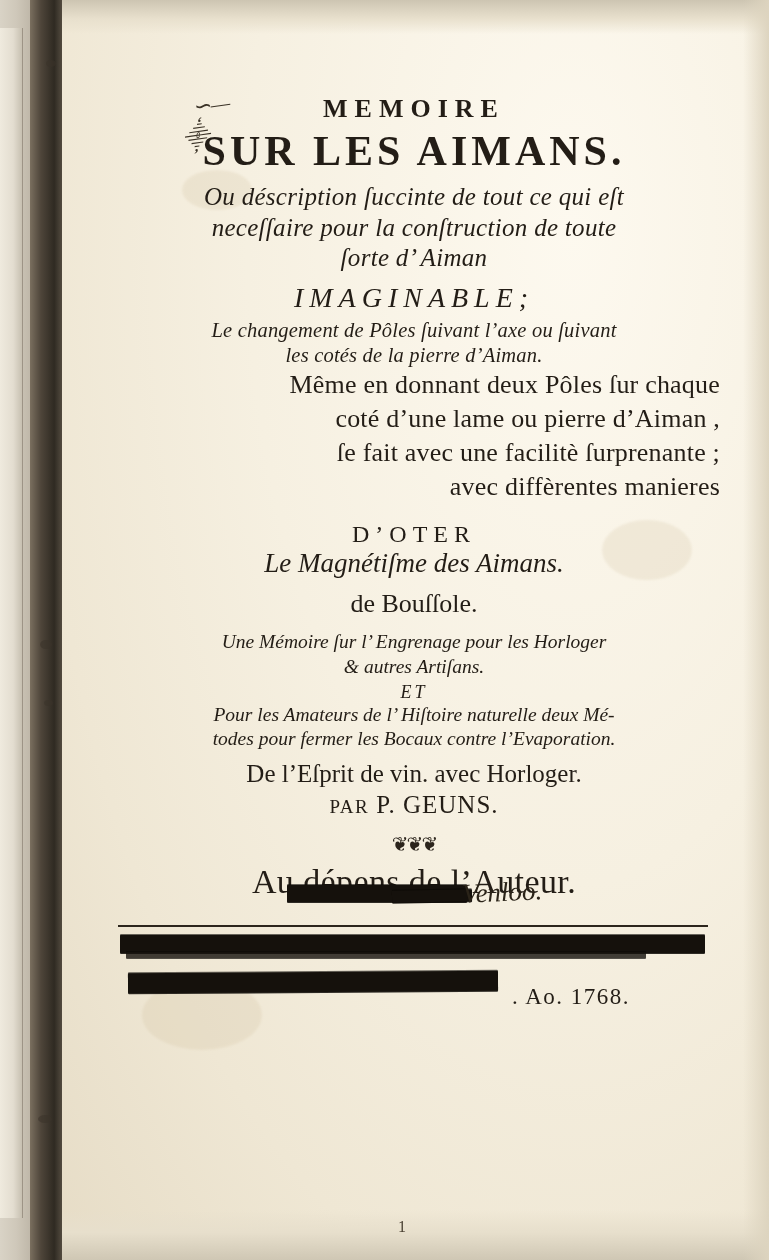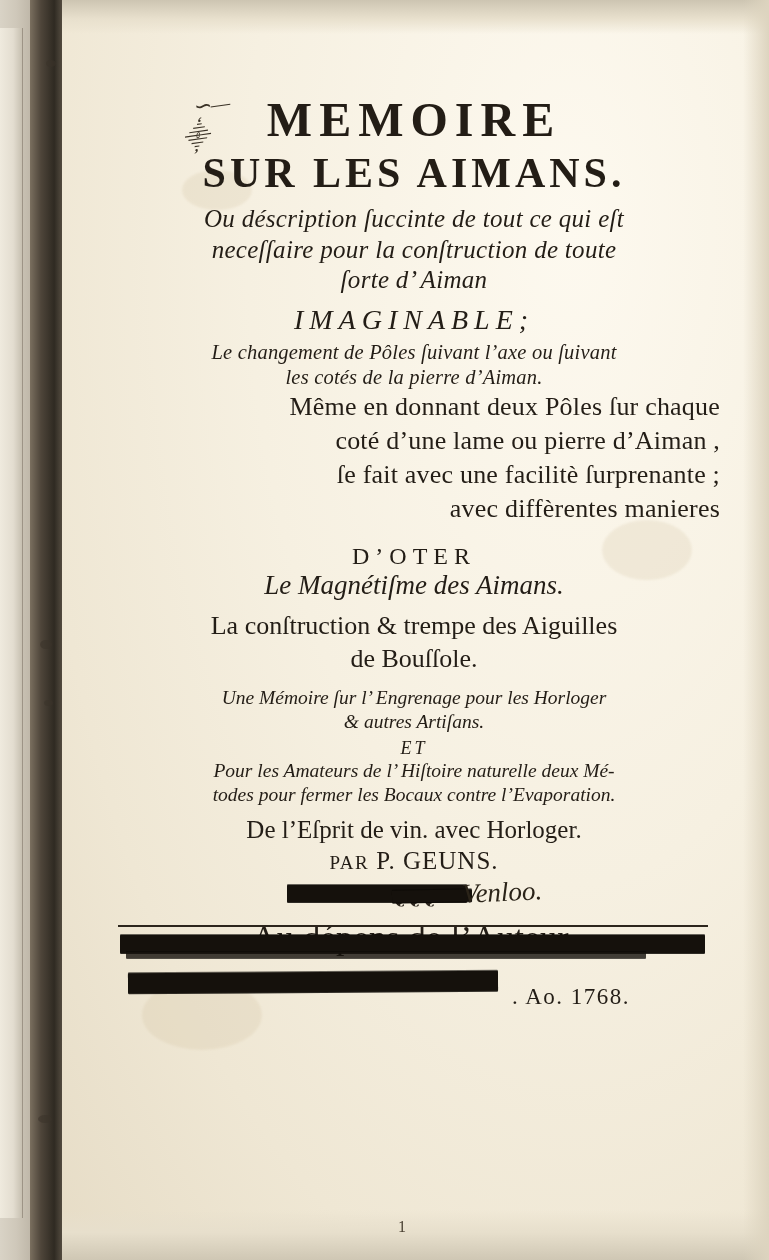--- a/index.html
+++ b/index.html
@@ -90,21 +90,21 @@
   .title-block {
     position: absolute;
     left: 46px; top: 96px;
     width: 612px;
     text-align: center;
     color: #231d16;
   }
   .ln { margin: 0; line-height: 1.0; }
 
   .t-main1 {
-    font-size: 48px;
+    font-size: 26px;
     letter-spacing: 7px;
     font-weight: 600;
     margin-bottom: 8px;
   }
   .t-main2 {
     font-size: 42px;
     letter-spacing: 4px;
     font-weight: 600;
     margin-bottom: 10px;
   }
@@ -280,21 +280,20 @@
 
 
       <p class="ln t-roman-lg">Même en donnant deux Pôles ſur chaque</p>
       <p class="ln t-roman-lg">coté d’une lame ou pierre d’Aiman ,</p>
       <p class="ln t-roman-lg">ſe fait avec une facilitè ſurprenante ;</p>
       <p class="ln t-roman-lg">avec diffèrentes manieres</p>
 
       <p class="ln t-doter">D’OTER</p>
       <p class="ln t-magn">Le Magnétiſme des Aimans.</p>
 
-      <p class="ln t-roman-md">La conſtruction &amp; trempe des Aiguilles</p>
       <p class="ln t-roman-md">de Bouſſole.</p>
 
       <div class="spacer-10"></div>
       <p class="ln t-italic-xs">Une Mémoire ſur l’ Engrenage pour les Horloger</p>
       <p class="ln t-italic-xs">&amp; autres Artiſans.</p>
 
       <p class="ln t-et">ET</p>
 
       <p class="ln t-italic-xs">Pour les Amateurs de l’ Hiſtoire naturelle deux Mé-</p>
       <p class="ln t-italic-xs">todes pour fermer les Bocaux contre l’Evaporation.</p>

